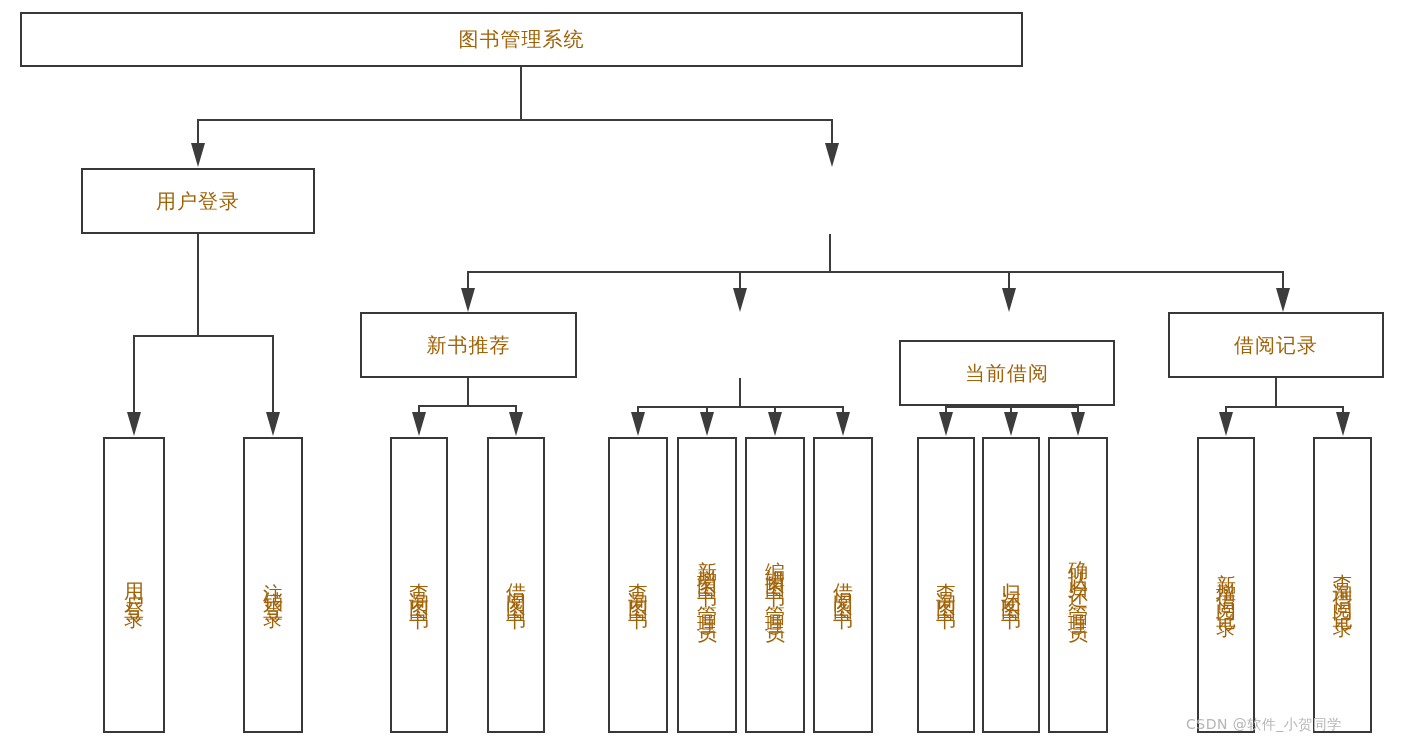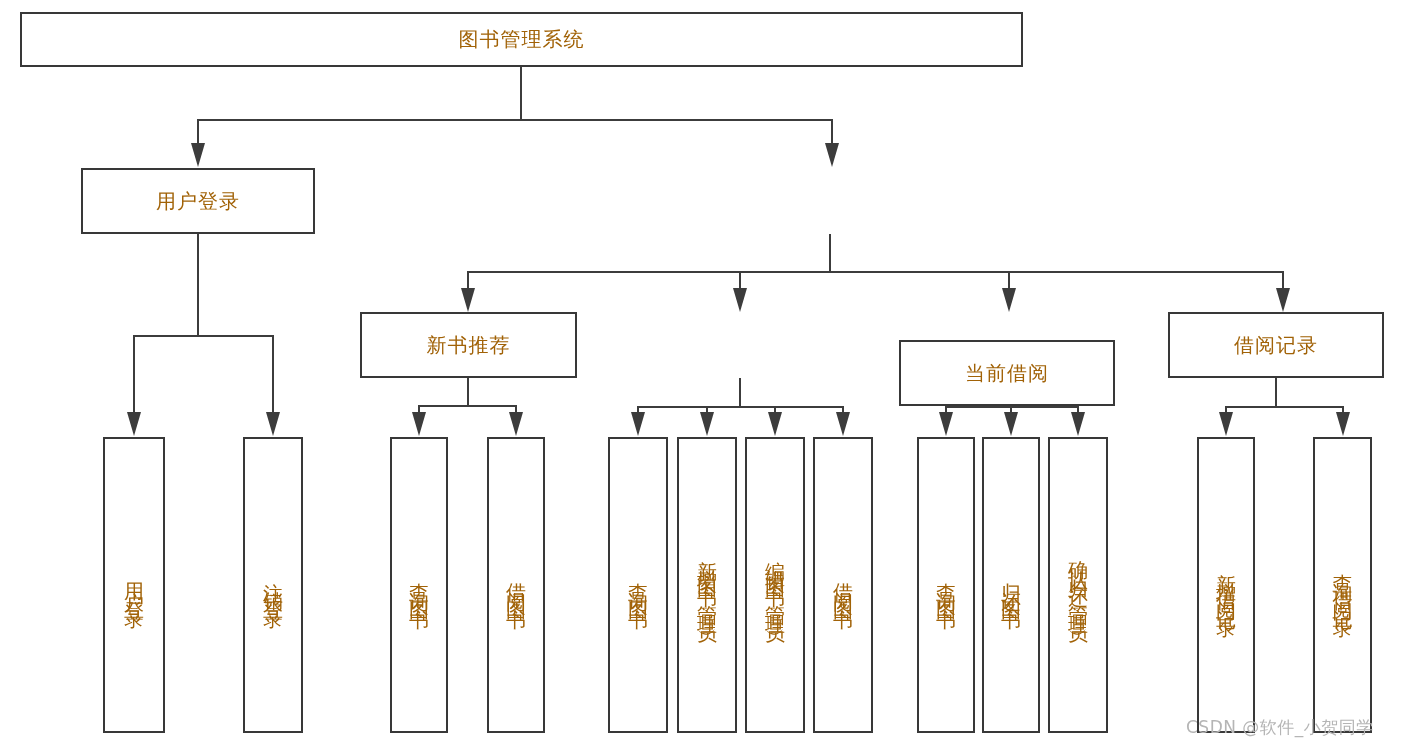--- a/index.html
+++ b/index.html
@@ -12,21 +12,21 @@
     position:absolute; box-sizing:border-box; background:#ffffff;
     border:2px solid #383838; color:#a16207; z-index:2;
     display:flex; align-items:center; justify-content:center;
   }
   .node span { font-size:20px; letter-spacing:1px; white-space:nowrap; }
   .vtext {
     writing-mode:vertical-rl; text-orientation:mixed;
     font-size:20px; line-height:1.25; letter-spacing:9px; white-space:nowrap;
   }
   .watermark {
-    position:absolute; z-index:5; font-size:17px; color:#b5b5b5;
+    position:absolute; z-index:5; font-size:14px; color:#b5b5b5;
     letter-spacing:0.5px; white-space:nowrap;
   }
 </style>
 </head>
 <body>
 
 <div class="stage">
 
   <svg class="connector-layer" width="1405" height="747" viewBox="0 0 1405 747" stroke="#3c3c3c" stroke-width="2" fill="#3c3c3c">
 

